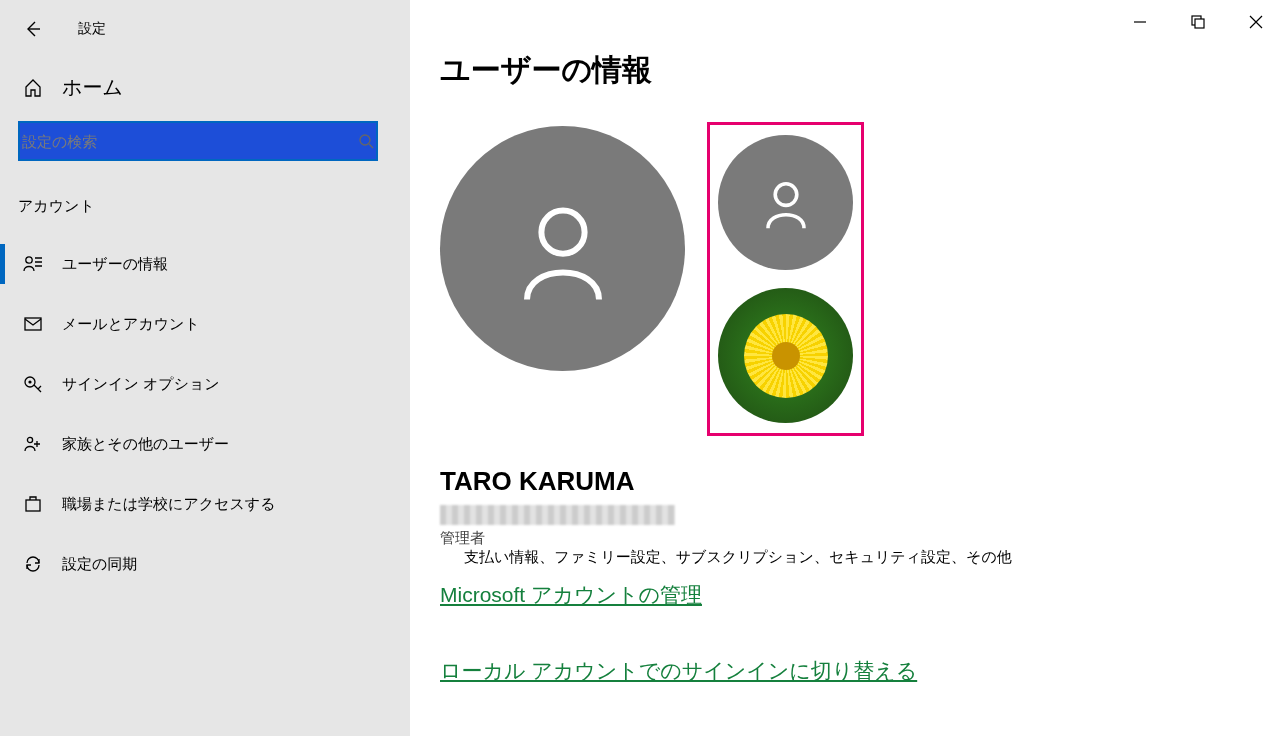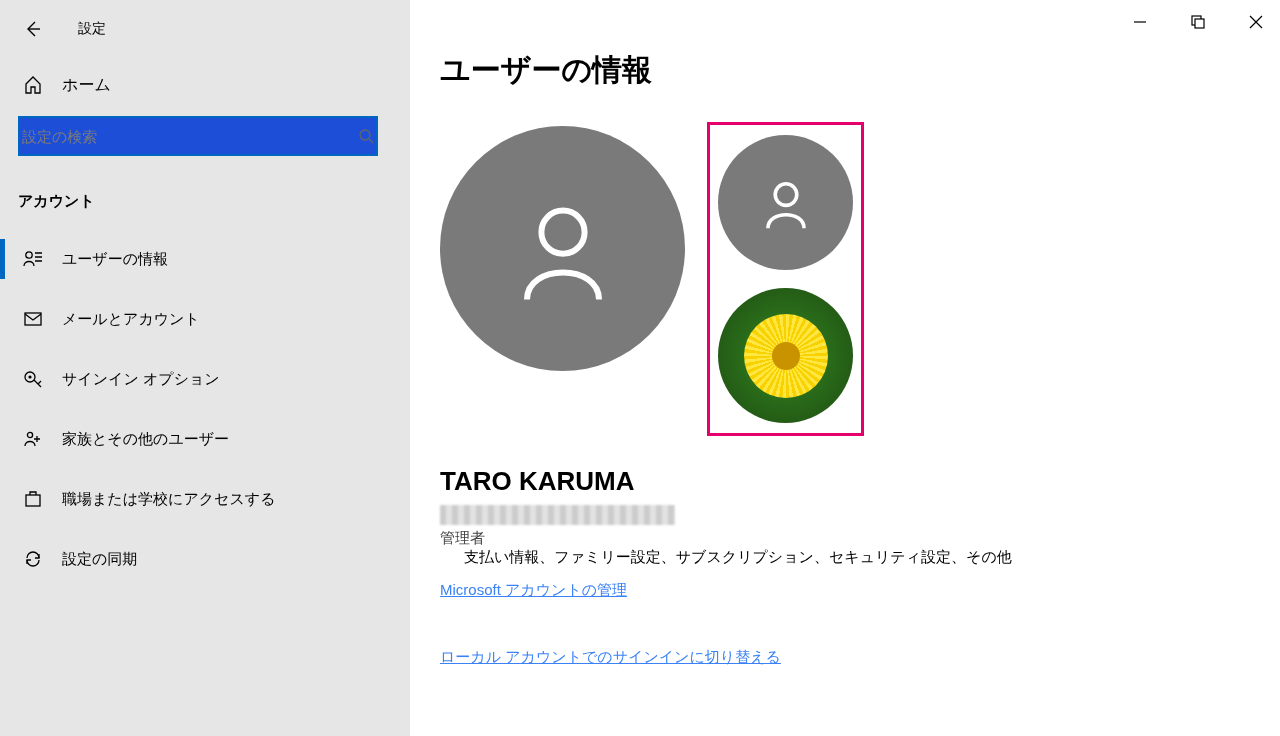--- a/index.html
+++ b/index.html
@@ -1,47 +1,47 @@
 <!DOCTYPE html>
 <html><head>
   <meta charset="utf-8">
   <style>
     * { margin: 0; padding: 0; box-sizing: border-box; font-family: "Yu Gothic UI", "Meiryo", sans-serif; }
     body { width: 1280px; height: 736px; background: #fff; display: flex; overflow: hidden; }
     .sidebar { width: 410px; background: #e6e6e6; padding: 0; height: 100%; }
     .titlebar { display: flex; align-items: center; padding: 14px 18px 10px 18px; }
     .back-btn { width: 30px; height: 30px; display:flex; align-items:center; justify-content:center; }
     .app-title { font-size: 14px; margin-left: 30px; color: #000; }
-    .home-row { display: flex; align-items: center; padding: 20px 18px 20px 22px; font-size: 16px; }
+    .home-row { display: flex; align-items: center; padding: 20px 18px 20px 22px; font-size: 20px; }
     .home-row .icon { width: 22px; height: 22px; display:flex; align-items:center; justify-content:center; margin-right: 18px; }
     .search-wrap { padding: 0 18px 18px 18px; }
     .search { width: 360px; height: 40px; border: 2px solid #0067c0; background:#1d4ed8; display:flex; align-items:center; padding: 0 2px; }
     .search input { border:none; outline:none; flex:1; font-size:15px; background:transparent; }
     .search input::placeholder { color: #7a7a7a; }
-    .section-title { padding: 18px 18px 18px 18px; font-size: 15px; font-weight: 700; }
+    .section-title { padding: 18px 18px 18px 18px; font-size: 15px; font-weight: 400; }
     .nav-item { display:flex; align-items:center; height:60px; padding-left:22px; font-size:15px; color:#000; position:relative; }
     .nav-item .icon { width:22px; height:22px; display:flex; align-items:center; justify-content:center; margin-right:18px; }
     .nav-item.active::before { content:""; position:absolute; left:0; top:10px; bottom:10px; width:5px; background:#0067c0; }
     .main { flex:1; padding: 50px 40px 40px 30px; position:relative; }
     .window-controls { position:absolute; top:8px; right:10px; display:flex; gap:30px; }
     .window-controls .wc { width:28px; height:28px; display:flex; align-items:center; justify-content:center; }
     .page-title { font-size:30px; margin-bottom: 35px; }
     .avatar-row { display:flex; align-items:flex-start; gap:22px; margin-bottom:30px; }
     .avatar-large { width:245px; height:245px; border-radius:50%; background:#7a7a7a; display:flex; align-items:center; justify-content:center; }
     .avatar-small { width:135px; height:135px; border-radius:50%; background:#7a7a7a; display:flex; align-items:center; justify-content:center; }
     .avatar-flower { width:135px; height:135px; border-radius:50%; background: radial-gradient(circle at 50% 50%, #f7d200 0%, #f7d200 34%, #e0a000 34%, #e0a000 42%, #2a6e1a 42%, #1e4a12 100%); position:relative; overflow:hidden; }
     .petals { position:absolute; top:50%; left:50%; width:84px; height:84px; transform:translate(-50%,-50%); border-radius:50%; background:
        repeating-conic-gradient(#ffe640 0deg 5deg, #f7d200 5deg 10deg); }
     .center { position:absolute; top:50%; left:50%; width:28px; height:28px; background:#c99300; border-radius:50%; transform:translate(-50%,-50%);}
     .thumb-col { display:flex; flex-direction:column; gap:18px; border:3px solid #e6006e; padding:10px 8px; margin-top:-4px; }
     .user-name { font-size:26px; font-weight:700; margin-top:8px; }
     .blurred { width:235px; height:20px; background: repeating-linear-gradient(90deg,#ccc 0 6px,#e2e2e2 6px 12px); filter: blur(1.2px); margin:8px 0 4px 0; }
     .user-role { font-size:15px; color:#444; }
     .desc { font-size:15px; margin-bottom:14px;margin-left:24px; }
-    .link { color:#3b82f6; font-size:15px; display:block; margin-bottom:48px; }
+    .link { color:#15803d; font-size:21px; display:block; margin-bottom:48px; }
     svg { display:block; }
   </style>
 </head>
 <body>
 
 <div class="sidebar">
   <div class="titlebar">
     <div class="back-btn">
       <svg width="20" height="20" viewBox="0 0 20 20">
           <path d="M12 3 L5 10 L12 17" stroke="#000" stroke-width="1.4" fill="none"></path>

